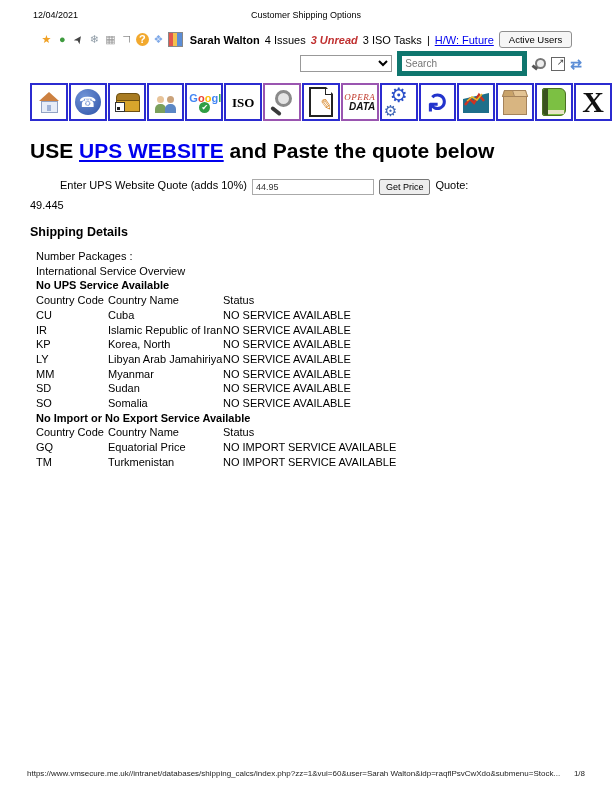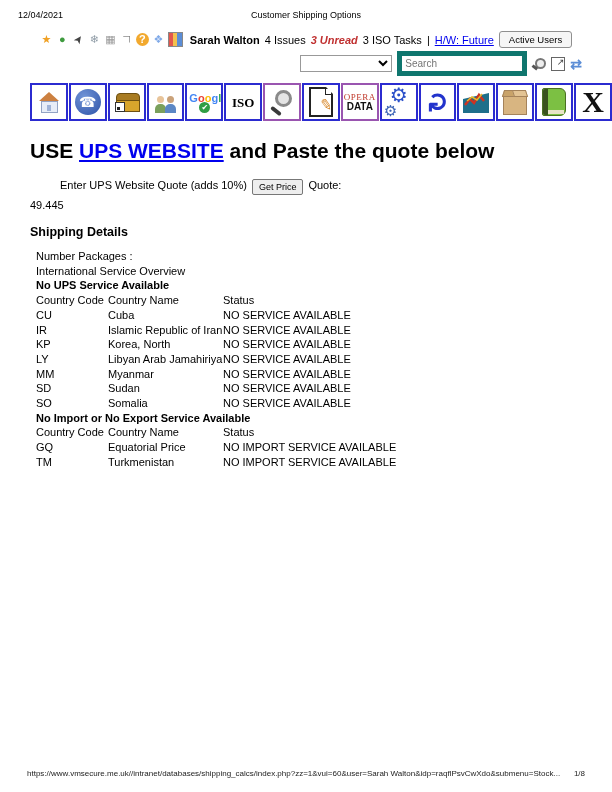--- a/index.html
+++ b/index.html
@@ -1,21 +1,21 @@
 <!DOCTYPE html>
 <html><head>
 <meta charset="utf-8">
 <style>
   html,body{margin:0;padding:0;}
   body{
     width:612px;height:792px;position:relative;background:#fff;color:#000;
     font-family:"Liberation Sans",sans-serif;overflow:hidden;
   }
   
-  .print-header{display:grid;grid-template-columns:1fr auto 1fr;padding:10px 18px 0;font-size:9px;}
+  .print-header{display:grid;grid-template-columns:1fr auto 1fr;padding:10px 33px 0;font-size:9px;}
   .print-header .ph-left{text-align:left;}
   .print-header .ph-center{text-align:center;}
   
   .userbar{margin-top:11px;display:flex;justify-content:center;align-items:center;gap:5px;font-size:11px;white-space:nowrap;}
   .small-icons{display:flex;gap:3px;align-items:center;margin-right:2px;}
   .small-icons .si{width:13px;height:13px;display:inline-flex;align-items:center;justify-content:center;font-size:11px;line-height:13px;}
   .si-star{color:#f0a125;}
   .si-globe{color:#3f9b3f;font-size:12px;}
   .si-dart{color:#444;transform:rotate(-55deg);font-size:9px;}
   .si-snowflake{color:#8d9aa5;font-size:11px;}
@@ -77,21 +77,21 @@
   .ic-iso .iso-pill{margin:1px auto 0;width:24px;height:8px;border-radius:4px;background:#2a4fc9;}
   
   .ic-mag{position:relative;width:26px;height:26px;}
   .ic-mag::before{content:"";position:absolute;top:1px;right:3px;width:11px;height:11px;border:3px solid #8a8a8a;border-radius:50%;background:#e4e4e4;}
   .ic-mag::after{content:"";position:absolute;left:1px;bottom:2px;width:12px;height:4px;background:#3a3a3a;border-radius:2px;transform:rotate(38deg);}
   
   .ic-doc{position:relative;width:20px;height:26px;background:#fff;border:2px solid #222;}
   .ic-doc .fold{position:absolute;top:-2px;right:-2px;width:0;height:0;border-top:7px solid #fff;border-left:7px solid transparent;box-shadow:-1px 1px 0 #222;}
   .ic-doc .pen{position:absolute;right:-2px;bottom:1px;font-size:15px;color:#d98b2f;transform:rotate(8deg);}
   
-  .ic-opera{text-align:center;line-height:10px;}
+  .ic-opera{text-align:right;line-height:10px;font-style:italic;}
   .ic-opera .l1{color:#c0392b;font-family:"Liberation Serif",serif;font-size:9px;letter-spacing:.5px;}
   .ic-opera .l2{color:#111;font-weight:bold;font-size:10px;}
   
   .ic-gears{position:relative;width:30px;height:30px;color:#2a4fc9;}
   .ic-gears .g1{position:absolute;top:-4px;left:6px;font-size:20px;}
   .ic-gears .g2{position:absolute;bottom:-3px;left:0px;font-size:15px;color:#3a62b5;}
   
   .ic-refresh{font-size:26px;font-weight:bold;color:#2233cc;line-height:26px;transform:rotate(-90deg);}
   
   .ic-chart{width:30px;height:26px;}
@@ -233,20 +233,21 @@
   </div>
   <div class="tcell">
     <span class="ic-x">X</span>
   </div>
 </div>
 
 <h1><span>USE </span><span class="ups-link">UPS WEBSITE</span><span> and Paste the quote below</span></h1>
 
 <div class="quote-row">
   <span>Enter UPS Website Quote (adds 10%)</span>
+  <input type="text" value="44.95" style="">
   <button class="get-price-btn">Get Price</button>
   <span>Quote:</span>
 </div>
 <div class="quote-result">49.445</div>
 
 <h2>Shipping Details</h2>
 
 <div class="details">
   <div>Number Packages :</div>
   <div>International Service Overview</div>

